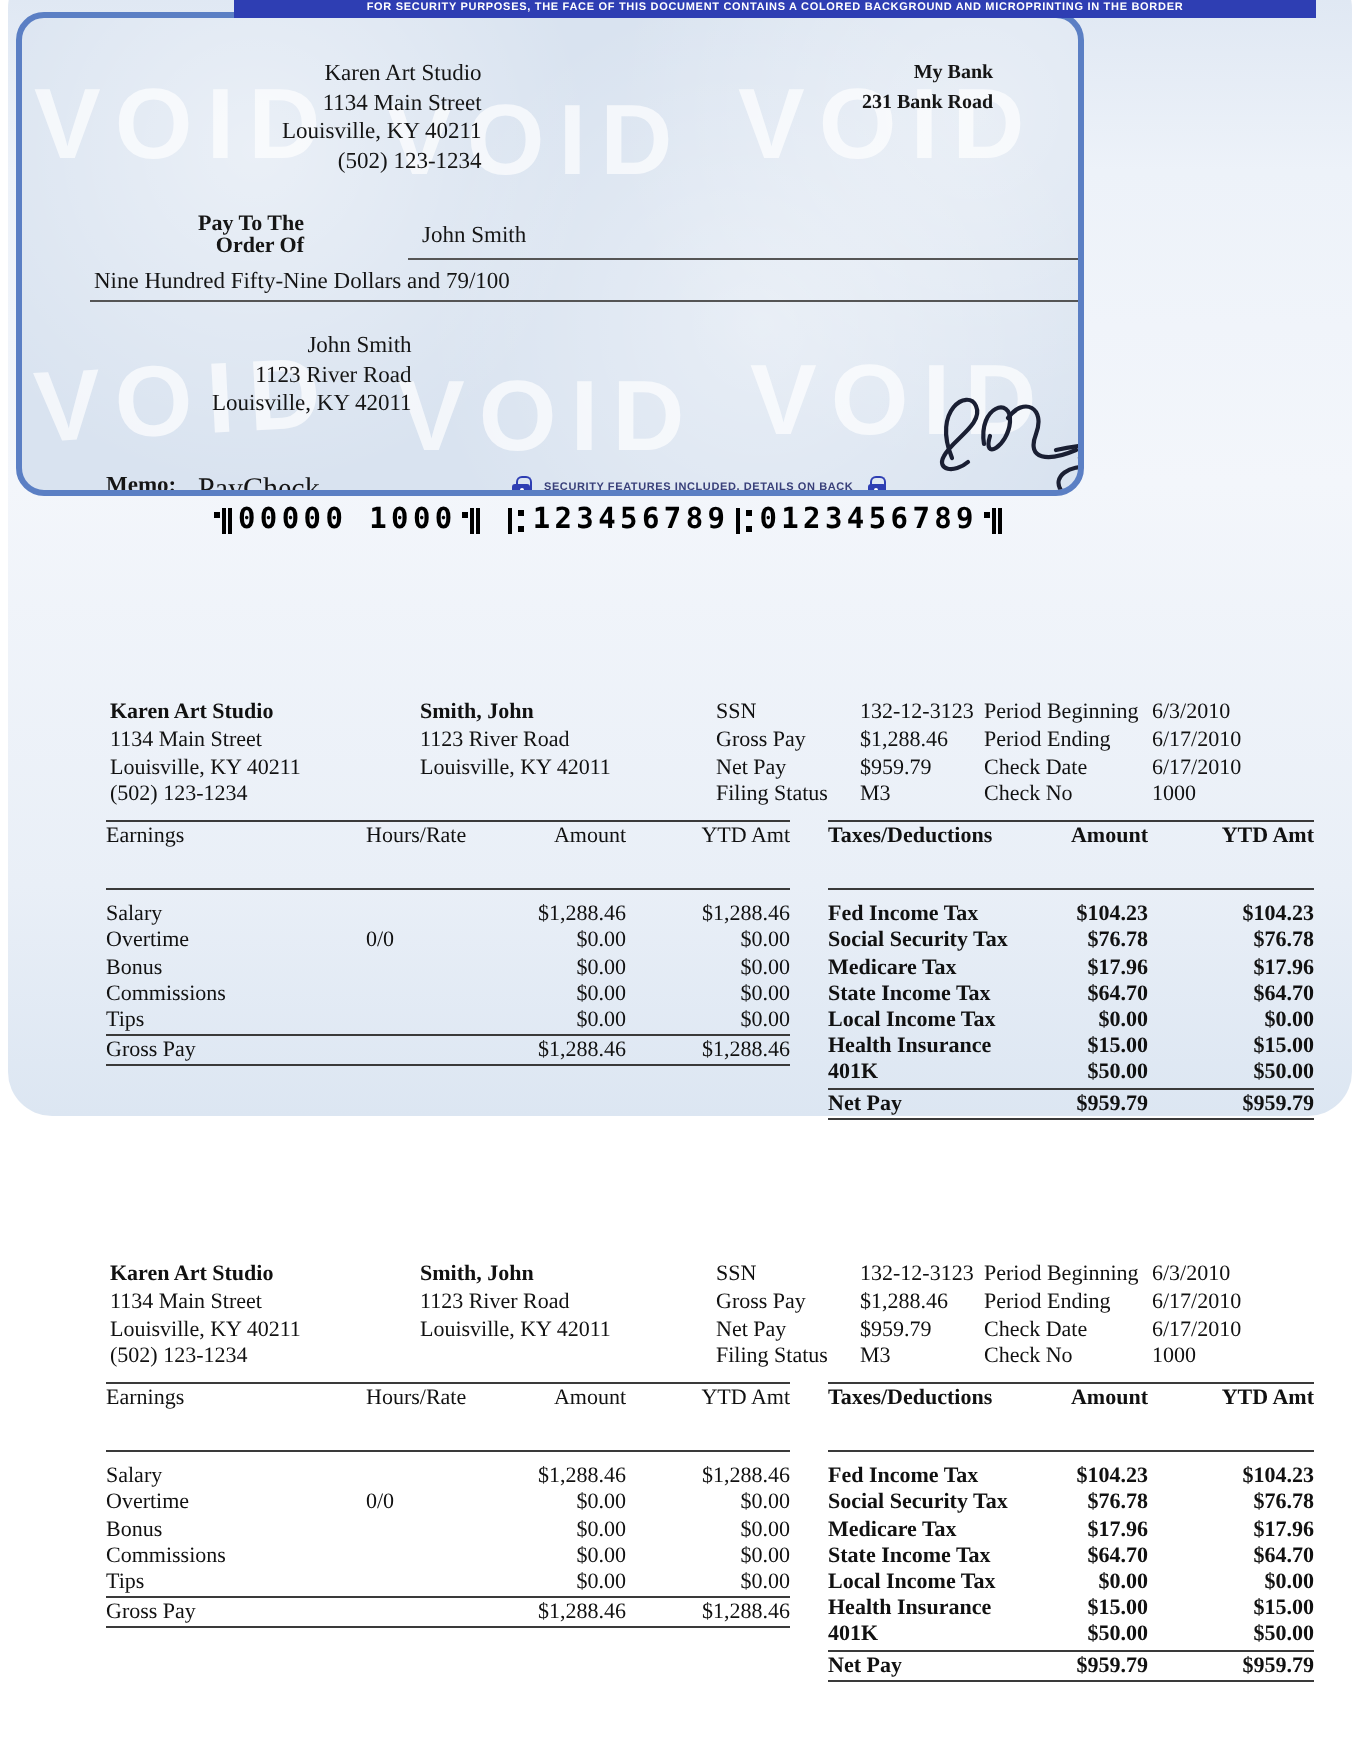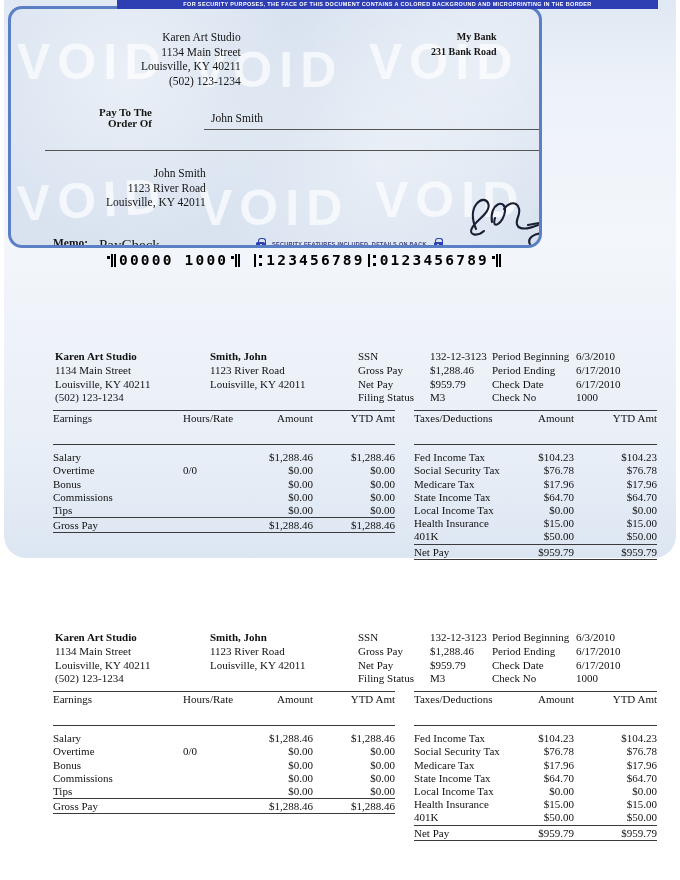--- a/index.html
+++ b/index.html
@@ -75,21 +75,21 @@
   .employee { left:210px; }
   .b { font-weight:bold; }
   .kv { position:absolute; top:0; display:grid; line-height:13.8px; }
   .info { left:358px; grid-template-columns:72px auto; }
   .period { left:492px; grid-template-columns:84px auto; }
 
   .etable { position:absolute; left:53px; top:60px; width:342px; }
   .dtable { position:absolute; left:414px; top:60px; width:243px; }
   .trow { display:grid; line-height:13.2px; }
   .ecols { grid-template-columns:130px 55px 75px 82px; }
-  .dcols { grid-template-columns:106px 54px 83px; }
+  .dcols { grid-template-columns:106px 54px 83px;font-weight:bold; }
   .thead { border-top:1.2px solid #3a3a3a; border-bottom:1.2px solid #3a3a3a; padding:1px 0 19px; }
   .tbody { margin-top:6px; }
   .ttotal { border-top:1.2px solid #3a3a3a; border-bottom:1.2px solid #3a3a3a;
     line-height:14.2px; margin-top:0; }
   .r { text-align:right; }
   .hr-cell { text-align:left; padding-right:4px; }
 </style>
 </head>
 <body>
 
@@ -126,20 +126,21 @@
 
   <div class="abs payto">
     <div>Pay To The</div>
     <div>Order Of</div>
   </div>
   <div class="abs payee">John Smith</div>
   <div class="abs payee-line"></div>
   <div class="abs cur">$</div>
   <div class="abs amt">**959.79</div>
 
+  <div class="abs words">Nine Hundred Fifty-Nine Dollars and 79/100</div>
   <div class="abs words-line"></div>
 
   <div class="abs payee-addr">
     <div>John Smith</div>
     <div>1123 River Road</div>
     <div>Louisville, KY 42011</div>
   </div>
 
   <div class="abs memo-label">Memo:</div>
   <div class="abs memo-value">PayCheck</div>

